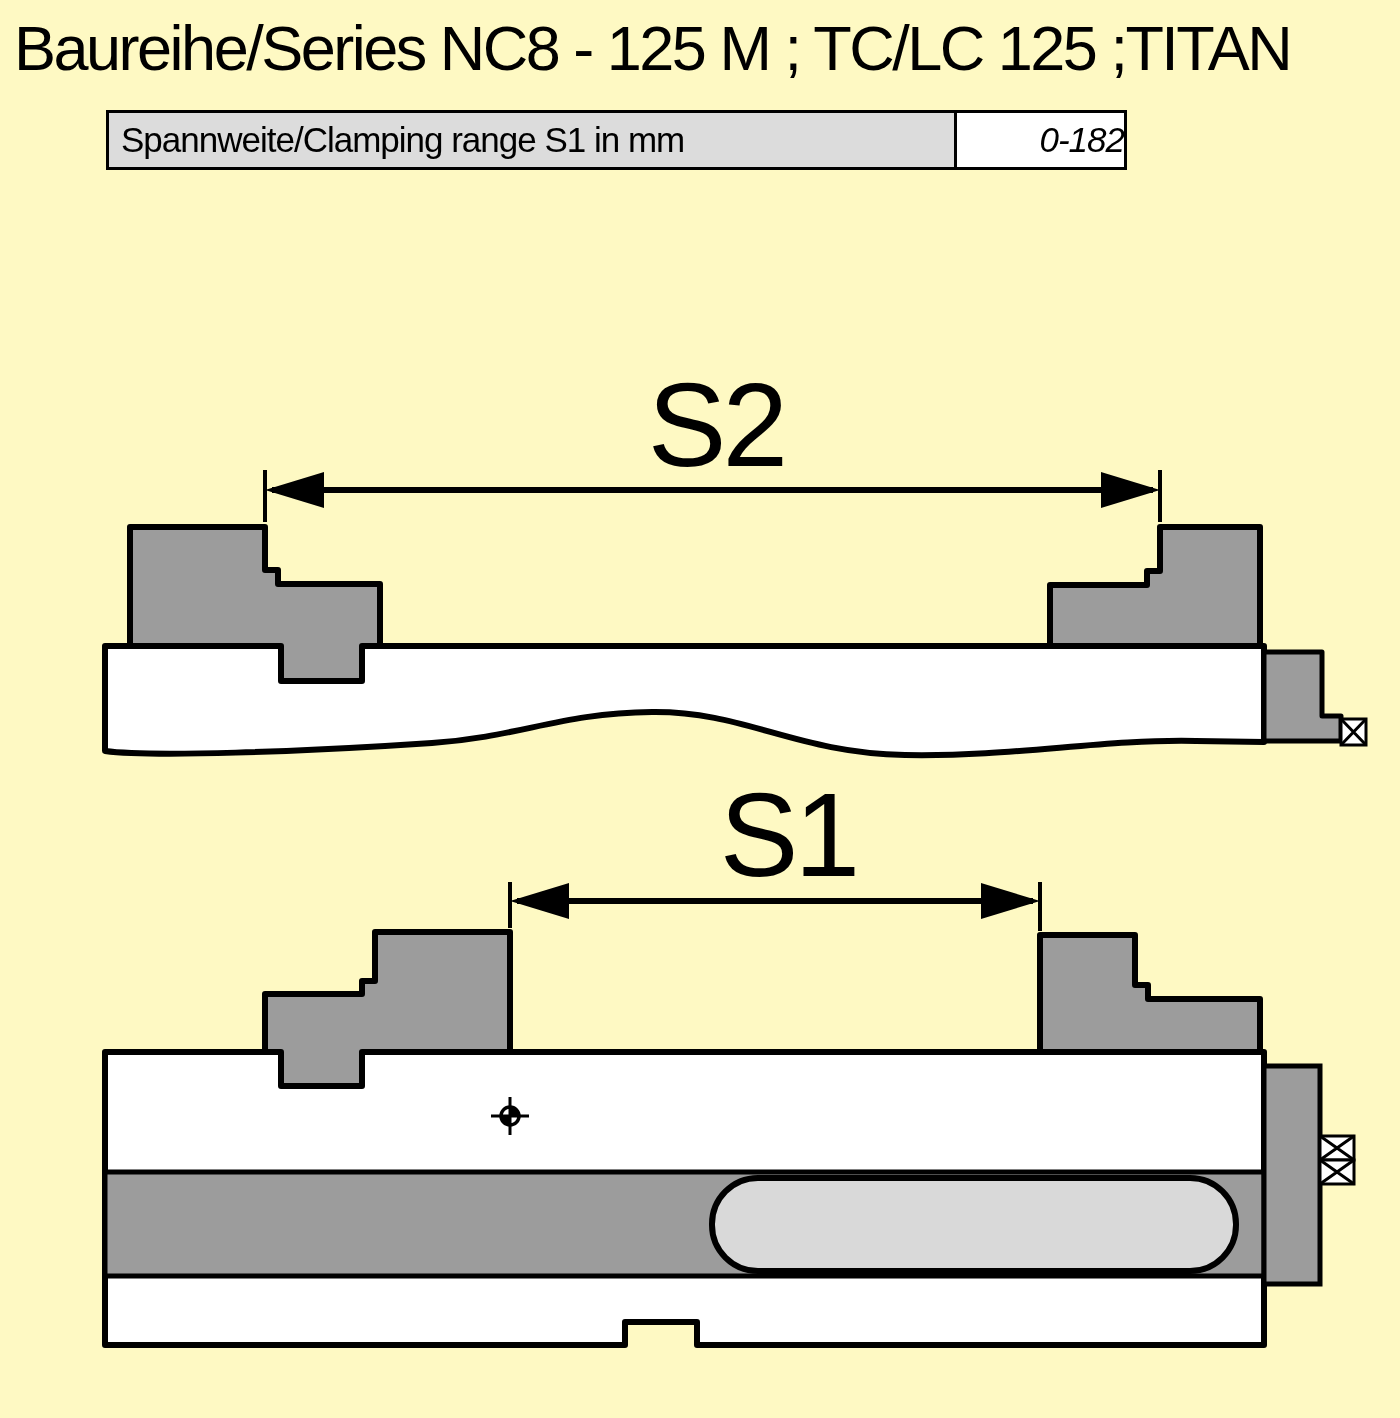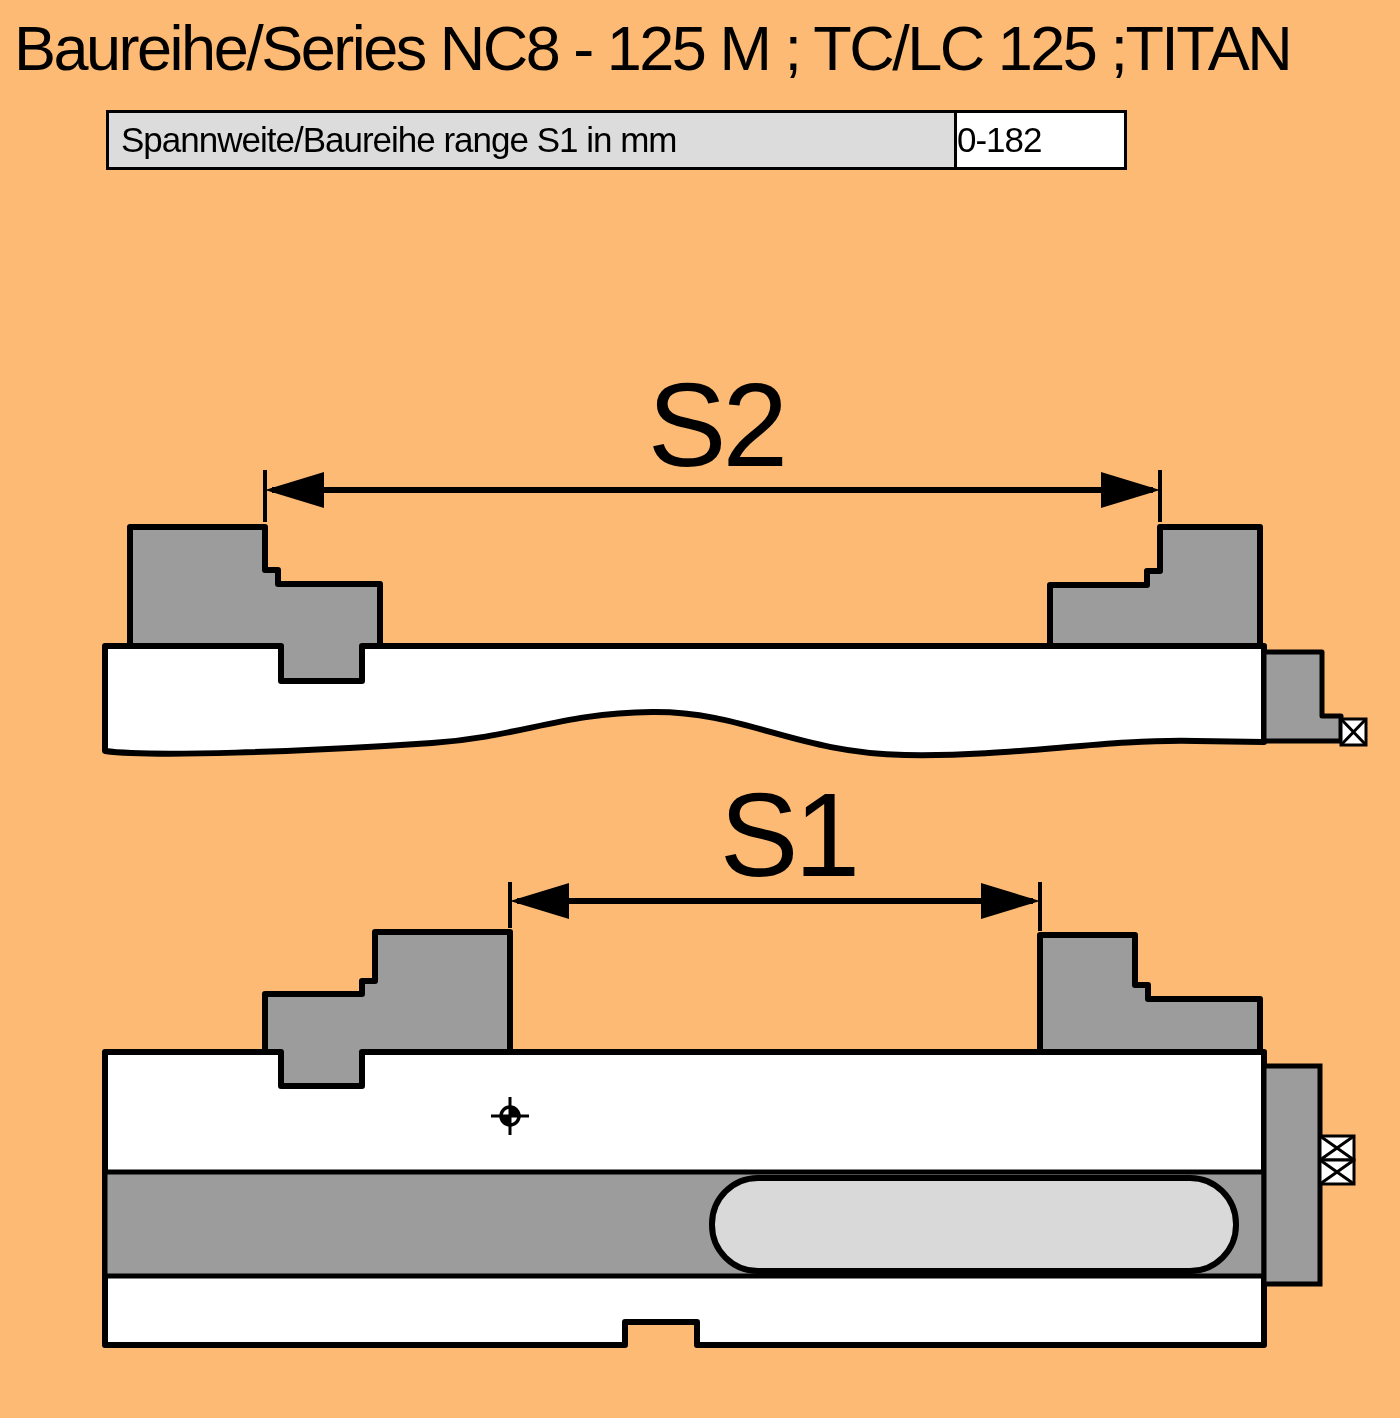--- a/index.html
+++ b/index.html
@@ -1,55 +1,55 @@
 <!DOCTYPE html>
 <html><head>
 <meta charset="utf-8">
 <style>
   * { margin:0; padding:0; box-sizing:border-box; }
   html,body { background:#ffffff; }
   body { font-family:"Liberation Sans", sans-serif; color:#000; }
-  .page { position:relative; width:1400px; height:1418px; background:#fdba74; overflow:hidden; }
+  .page { position:relative; width:1400px; height:1418px; background:#fef9c3; overflow:hidden; }
   .title {
     position:absolute; left:14px; top:12px;
     font-size:63px; font-weight:400; letter-spacing:-2.5px;
     white-space:nowrap; color:#000;
   }
   .spec-table {
     position:absolute; left:106px; top:110px;
     border-collapse:collapse;
   }
   .spec-table td {
     border:3px solid #000;
     height:57px;
     font-size:35px;
     letter-spacing:-1px;
     vertical-align:middle;
   }
   .spec-table td.cell-label { width:848px; padding-left:12px; }
-  .spec-table td.cell-value { width:170px; text-align:left; background:#fff; }
+  .spec-table td.cell-value { width:170px; text-align:right; background:#fff;font-style:italic; }
   .drawing { position:absolute; left:0; top:0; }
   .dim-label {
     font-family:"Liberation Sans", sans-serif;
     font-size:118px;
     letter-spacing:-4px;
     fill:#000;
   }
 </style>
 </head>
 <body>
 
 <div class="page">
 
   <h1 class="title">Baureihe/Series NC8 - 125 M ; TC/LC 125 ;TITAN</h1>
 
   <table class="spec-table">
     <tbody>
       <tr>
-        <td class="cell-label" bgcolor="#dcdcdc">Spannweite/Baureihe range S1 in mm</td>
+        <td class="cell-label" bgcolor="#dcdcdc">Spannweite/Clamping range S1 in mm</td>
         <td class="cell-value">0-182</td>
       </tr>
     </tbody>
   </table>
 
   <svg class="drawing" width="1400" height="1418" viewBox="0 0 1400 1418">
 
     <g>
 
       <path d="M105,646 L1264,646 L1264,742 L1196,741

